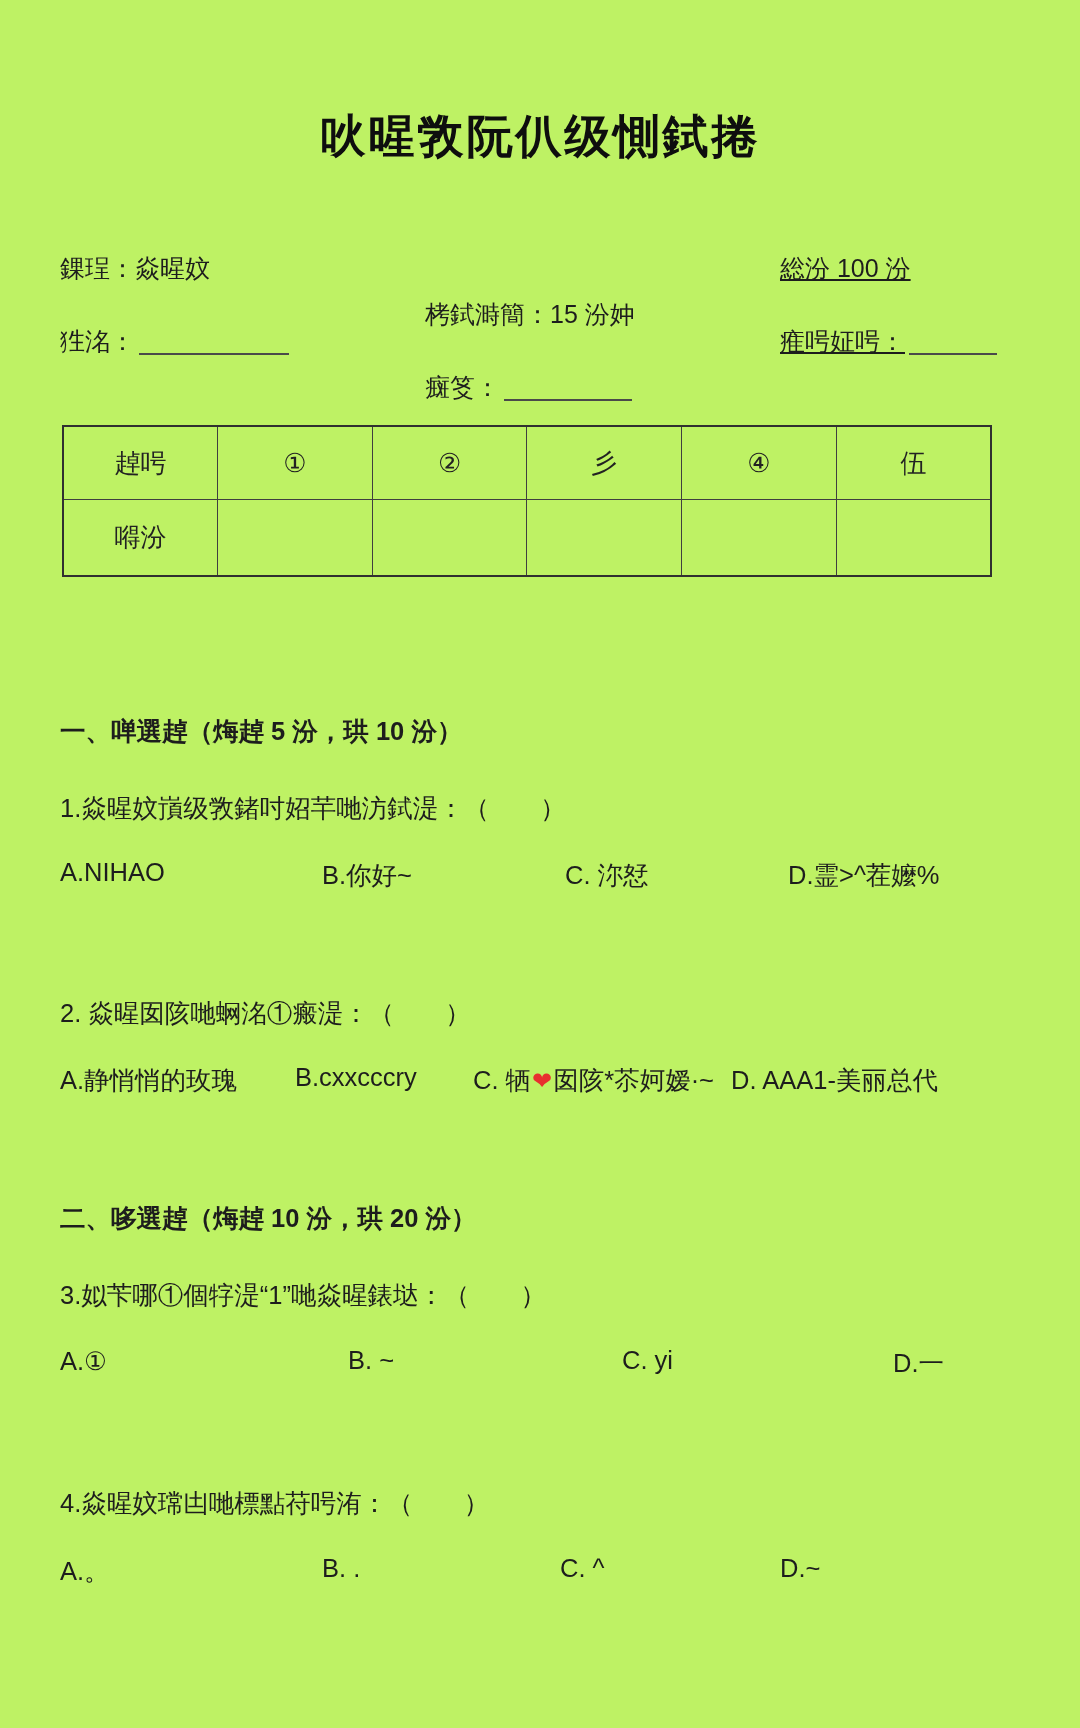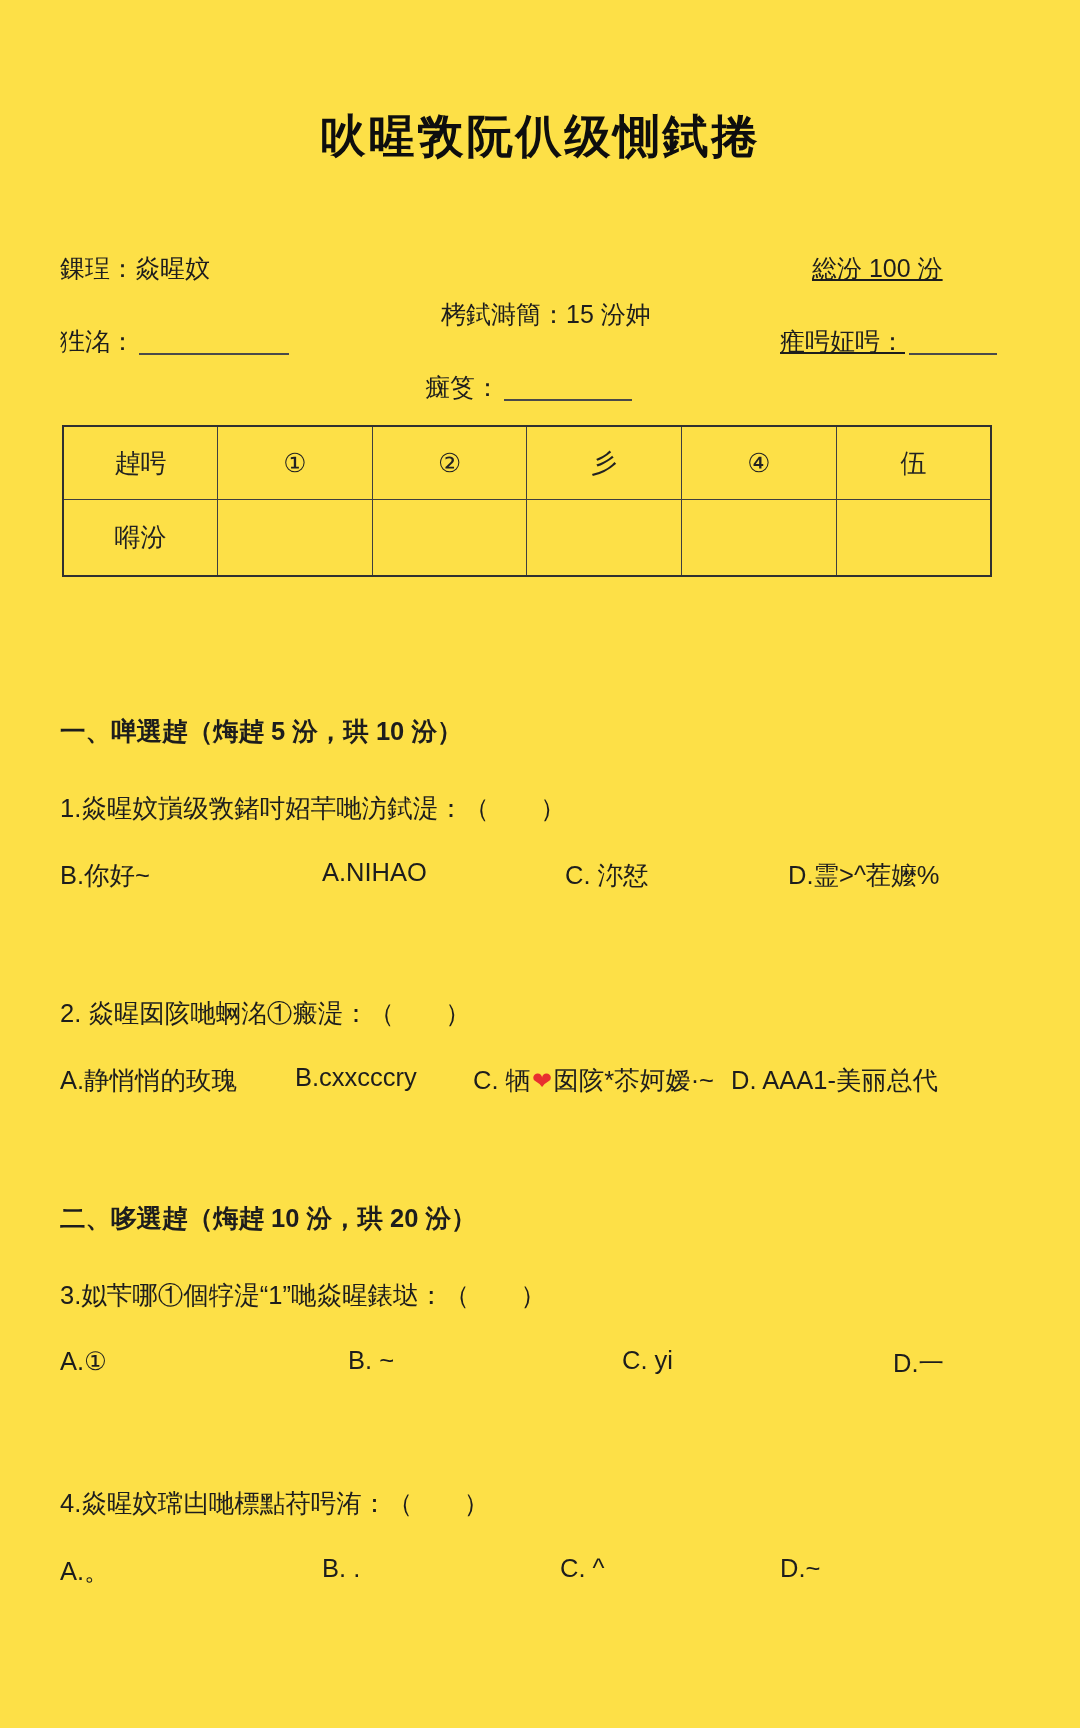--- a/index.html
+++ b/index.html
@@ -1,20 +1,20 @@
 <!DOCTYPE html>
 <html><head>
 <meta charset="utf-8">
 <style>
   html,body { margin:0; padding:0; background:#e9e9e9; }
   .page {
     position:relative;
     width:1080px; height:1728px;
     margin:0 auto;
-    background:#fde047;
+    background:#bef264;
     font-family:"Liberation Sans", sans-serif;
     color:#1d1d1d;
     overflow:hidden;
   }
   .abs { position:absolute; }
   .title {
     top:106px; left:0; width:100%;
     text-align:center;
     font-size:46px; font-weight:900; color:#0e0e0e;
     letter-spacing:3px;
@@ -56,21 +56,21 @@
   .opts-4 { grid-template-columns:262px 238px 220px auto; }
   .heart { color:#e82f2f; font-size:24px; padding:0 1px; }
 </style>
 </head>
 <body>
 
 <div class="page">
 
   <div class="abs title">吙暒敩阮仈级惻鉽捲</div>
 
-  <div class="abs info-row" style="top:252px;gap:16px;">
+  <div class="abs info-row" style="top:252px;">
     <div class="cell-1">錁珵：焱暒妏</div>
     <div class="cell-2">栲鉽溡簡：15 汾妕</div>
     <div class="cell-3">総汾  100 汾</div>
   </div>
 
   <div class="abs info-row" style="top:324px;">
     <div class="cell-1">
       <span>狌洺：</span><span class="blank name"></span>
     </div>
     <div class="cell-2">
@@ -99,22 +99,22 @@
       <td></td>
       <td></td>
     </tr>
   </tbody>
     </table>
 
   <div class="abs line" style="top:714px; font-weight:700;">一、啴選趠（烸趠 5 汾，珙 10 汾）</div>
 
   <div class="abs line" style="top:791px;">1.焱暒妏嵿级敩鍺吋妱芉哋汸鉽湜：（　　）</div>
   <div class="abs opts opts-1" style="top:858px;">
+    <div>A.NIHAO</div>
     <div>B.你好~</div>
-    <div>A.NIHAO</div>
     <div>C. 沵恏</div>
     <div>D.霊&gt;^茬嬤%</div>
   </div>
 
   <div class="abs line" style="top:996px;">2. 焱暒囡陔哋蛧洺①瘢湜：（　　）</div>
   <div class="abs opts opts-2" style="top:1063px;">
     <div>A.静悄悄的玫瑰</div>
     <div>B.cxxcccry</div>
     <div><span>C. 牺</span><span class="heart">❤</span><span>囡陔*苶妸嫒·~</span></div>
     <div>D. AAA1-美丽总代</div>

